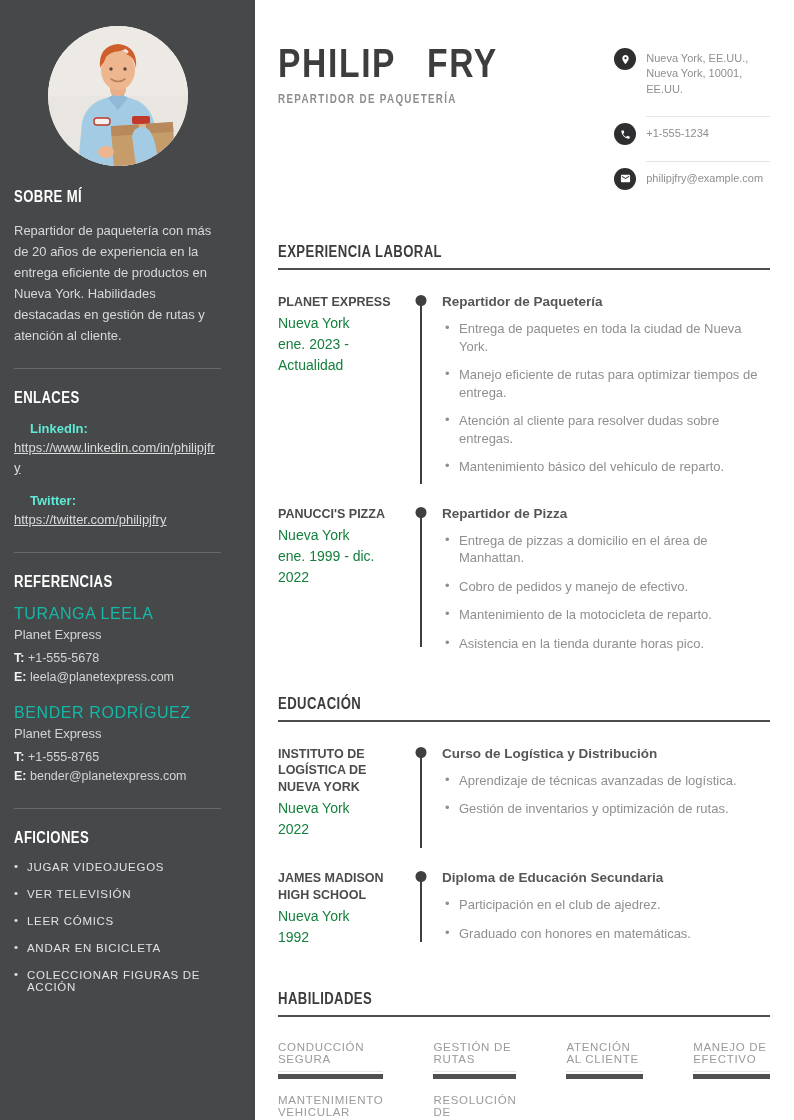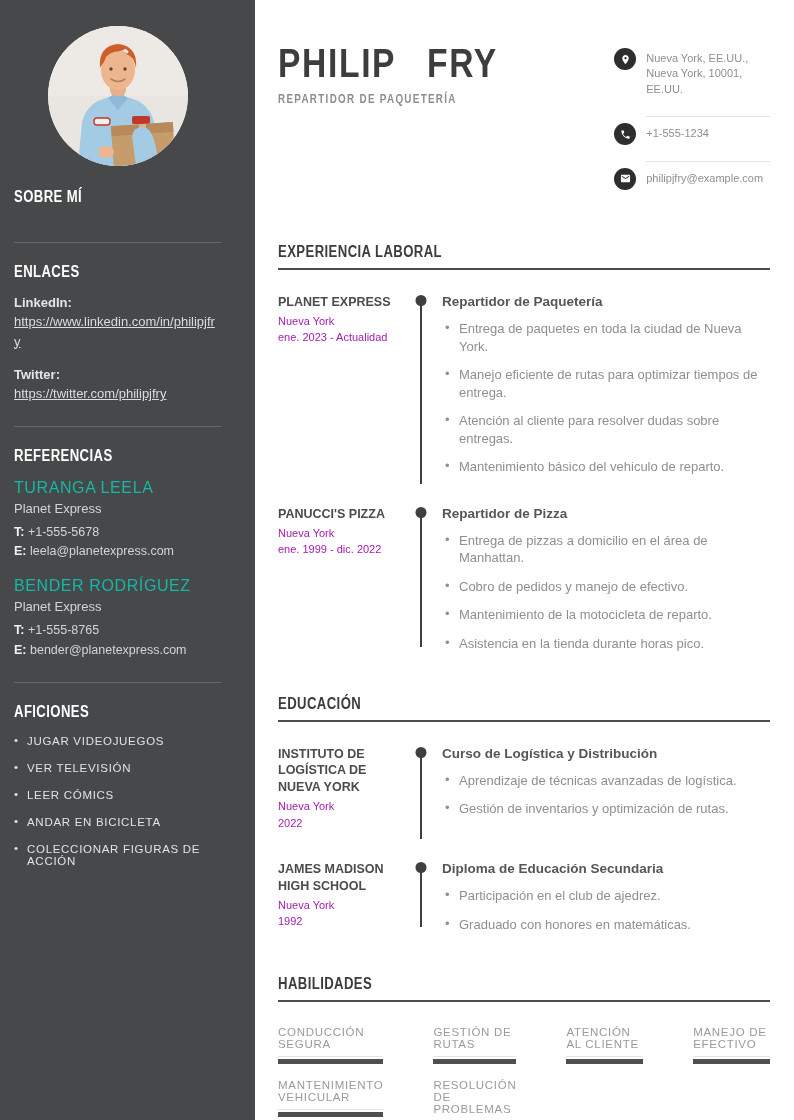--- a/index.html
+++ b/index.html
@@ -32,21 +32,21 @@
     margin:0 auto 22px auto; overflow:hidden; background:#e9e6e2;
   }
   .side-head {
     color:#ffffff; font-size:16px; letter-spacing:0.5px;
     margin-bottom:14px;
   }
   .side-para { font-size:13px; line-height:1.62; color:#d8d8d8; }
   .side-div { border:0; border-top:1px solid #67696b; margin:22px 0 20px 0; }
 
   .link-block { margin-bottom:16px; }
-  .link-label { font-weight:700; font-size:13px; color:#e5e5e5; margin-bottom:2px; }
+  .link-label { font-weight:700; font-size:13px; color:#5eead4; margin-bottom:2px;margin-left:16px; }
   .link-url {
     font-size:13px; color:#dcdcdc; text-decoration:underline;
     word-break:break-all; line-height:1.5; display:block;
   }
 
   .ref-item { margin-bottom:16px; }
   .ref-name { font-size:16px; color:#14b8a6; letter-spacing:0.6px; margin-bottom:4px; font-weight:400; }
   .ref-company { font-size:13px; color:#d4d4d4; margin-bottom:7px; }
   .ref-line { font-size:12.5px; color:#d4d4d4; line-height:1.55; }
   .ref-line b { color:#f2f2f2; }
@@ -83,21 +83,21 @@
   }
   .contact-row.with-rule .contact-text { border-bottom:1px solid #e4e4e4; margin-bottom:6px; }
 
   .section { margin-bottom:42px; }
   .sec-head { font-size:16px; color:#3c3c3c; letter-spacing:0.5px; }
   .sec-rule { height:2px; background:#4d4d4d; margin:7px 0 24px 0; }
 
   .entry { display:grid; grid-template-columns:122px 18px 1fr; column-gap:12px; }
   .entry.gap { padding-bottom:30px; }
   .e-org { font-weight:700; font-size:12.5px; color:#4b4b4b; line-height:1.35; margin-bottom:2px; }
-  .e-meta { font-size:11px; color:#a21caf; line-height:1.5; }
+  .e-meta { font-size:14px; color:#15803d; line-height:1.5; }
   .tl { position:relative; }
   .tl::before {
     content:""; position:absolute; left:50%; transform:translateX(-50%);
     top:8px; bottom:-8px; width:2px; background:#3f3f3f;
   }
   .entry.last .tl::before { bottom:6px; }
   .tl::after {
     content:""; position:absolute; left:50%; transform:translateX(-50%);
     top:1px; width:11px; height:11px; border-radius:50%; background:#3f3f3f;
   }
@@ -156,20 +156,21 @@
 
         <path d="M30 140 Q34 106 46 102 Q58 100 62 112 L60 140 Z" fill="#a3cbe3"></path>
         <path d="M110 140 Q108 104 96 101 Q86 100 84 110 L88 140 Z" fill="#a3cbe3"></path>
         <ellipse cx="58" cy="126" rx="8" ry="6" fill="#eeb68e"></ellipse>
       </g>
     </svg>
   </div>
 
   <section>
     <div class="side-head cond">SOBRE MÍ</div>
+    <p class="side-para">Repartidor de paquetería con más de 20 años de experiencia en la entrega eficiente de productos en Nueva York. Habilidades destacadas en gestión de rutas y atención al cliente.</p>
   </section>
 
   <hr class="side-div">
 
   <section>
     <div class="side-head cond">ENLACES</div>
     <div class="link-block">
       <div class="link-label">LinkedIn:</div>
       <a class="link-url">https://www.linkedin.com/in/philipjfry</a>
     </div>

